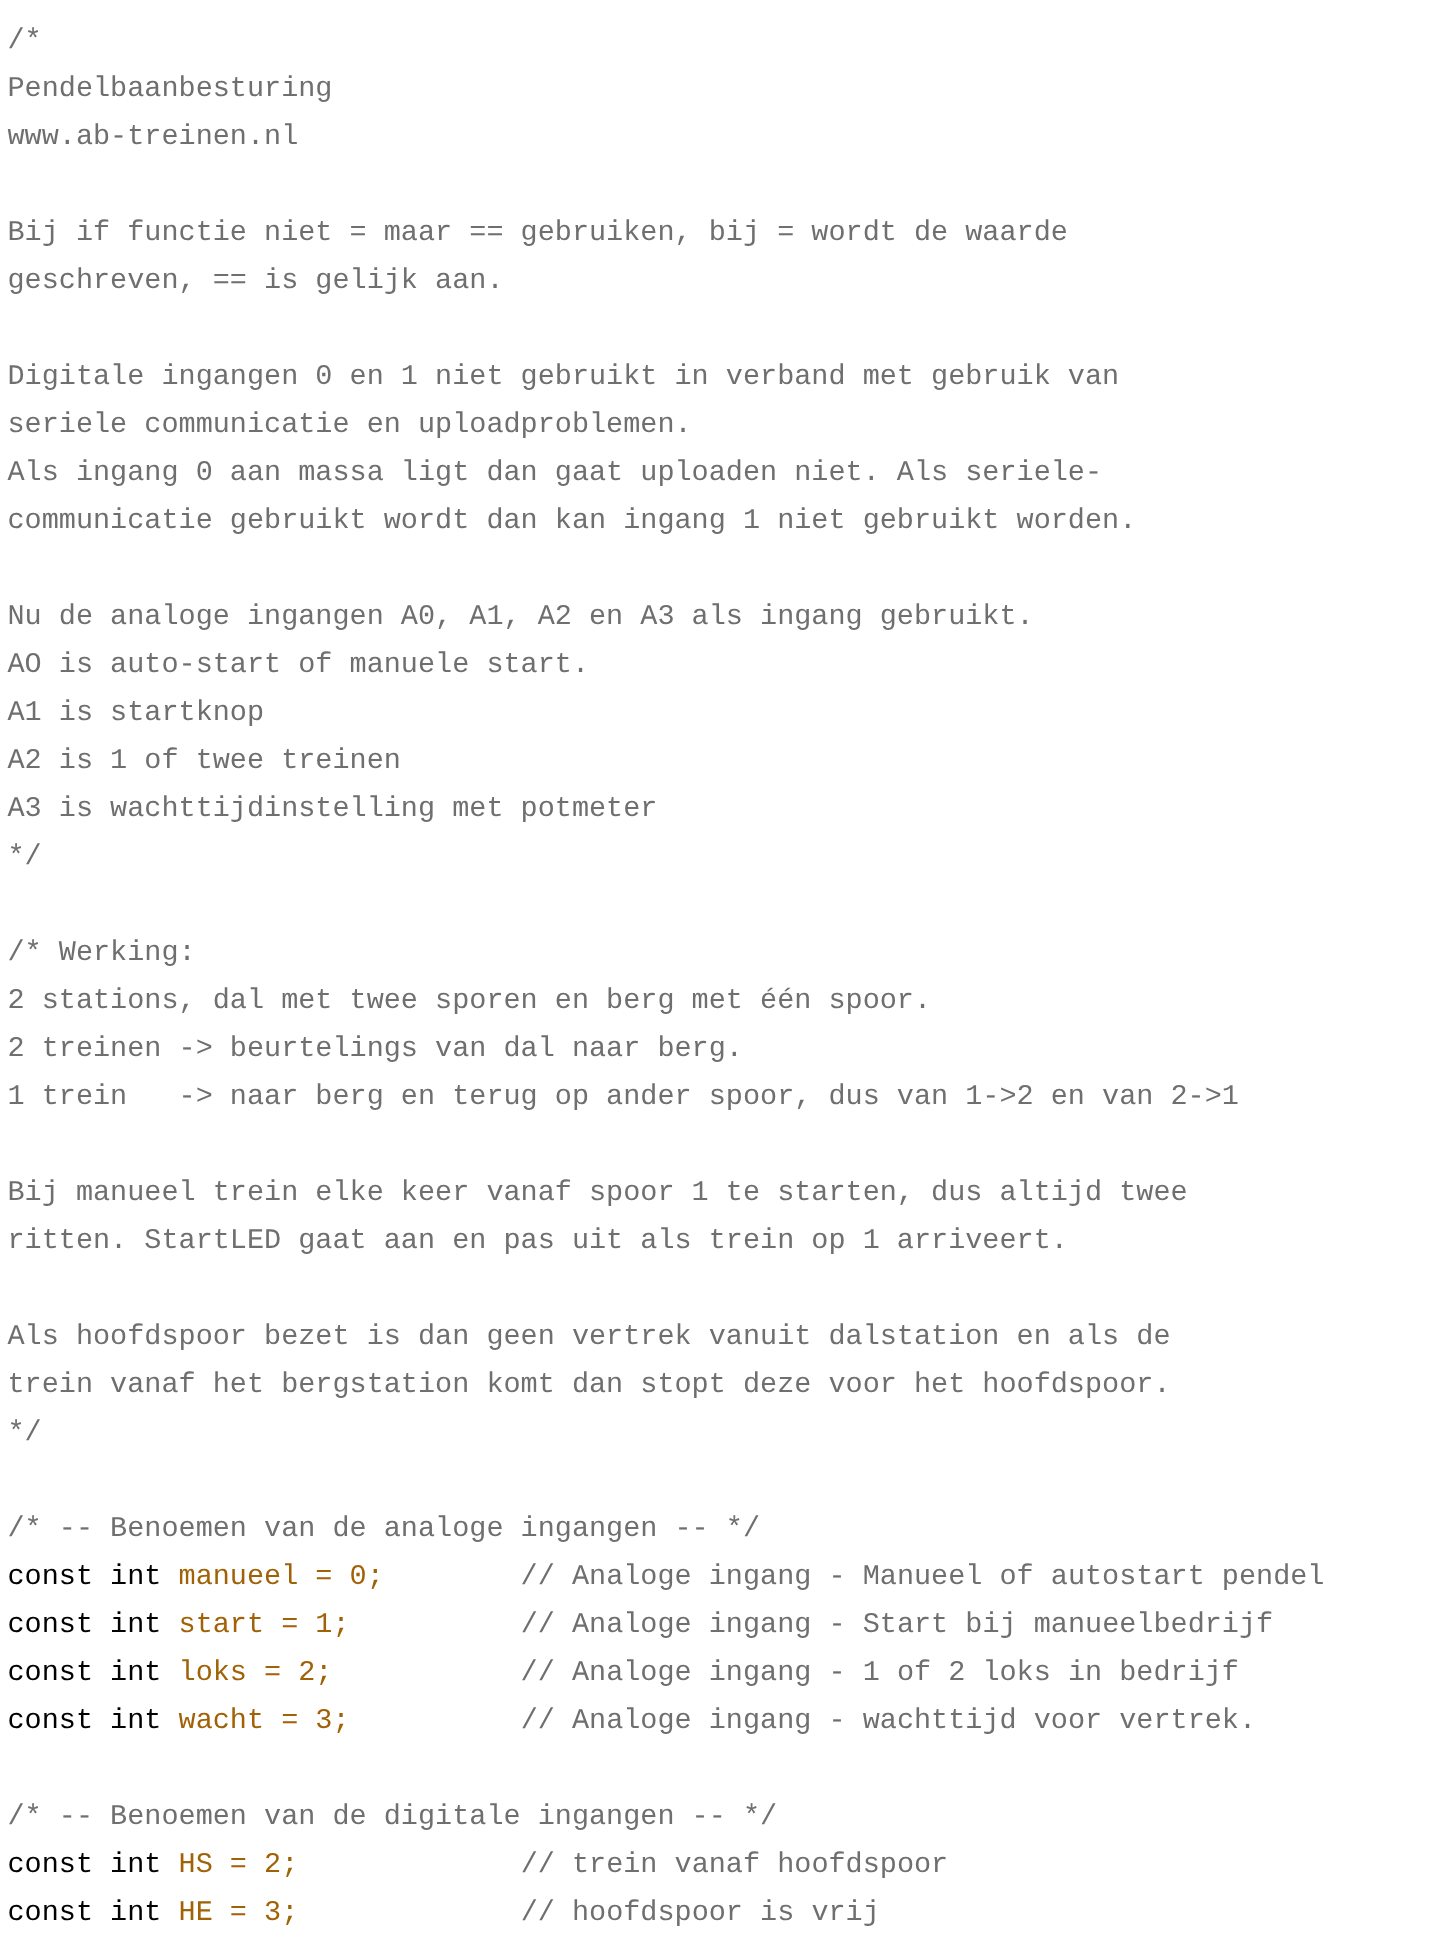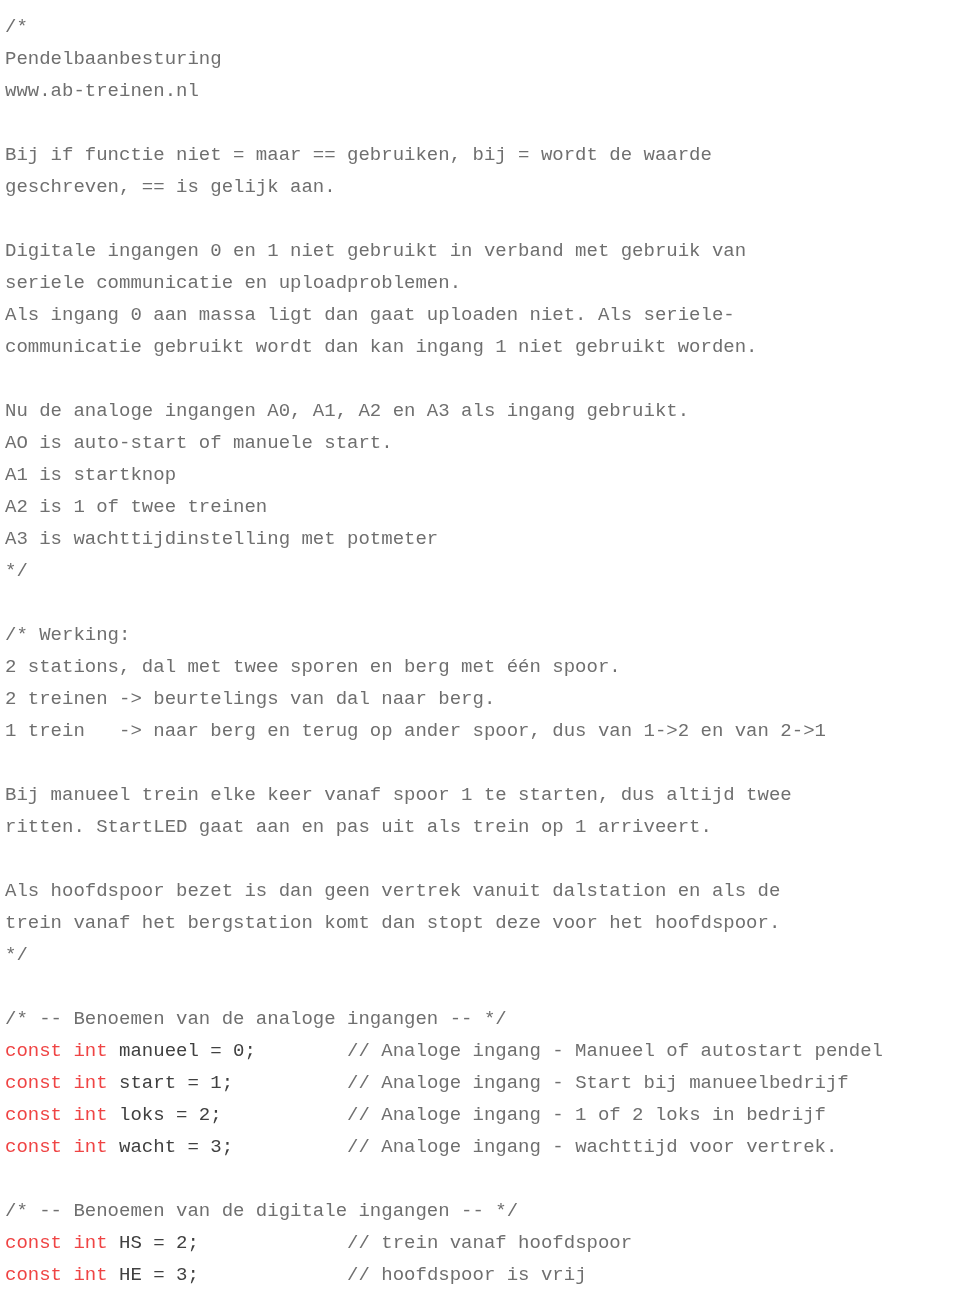--- a/index.html
+++ b/index.html
@@ -20,21 +20,21 @@
     white-space: pre;
     letter-spacing: 0px;
     color: #6f6f6f;
   }
   .line {
     white-space: pre;
     height: 32px;
     display: block;
   }
   .cmt { color: #6f6f6f; }
-  .kw  { color: #ef4444; }
-  .id  { color: #404040; }
+  .kw  { color: #000000; }
+  .id  { color: #a16207; }
   .blank { display: block; height: 32px; }
   .first { padding-top: 11px; }
 </style>
 </head>
 <body>
 
 <div id="code"><div class="line first"><span class="cmt">/*</span></div><div class="line"><span class="cmt">Pendelbaanbesturing</span></div><div class="line"><span class="cmt">www.ab-treinen.nl</span></div><div class="line blank">&nbsp;</div><div class="line"><span class="cmt">Bij if functie niet = maar == gebruiken, bij = wordt de waarde</span></div><div class="line"><span class="cmt">geschreven, == is gelijk aan.</span></div><div class="line blank">&nbsp;</div><div class="line"><span class="cmt">Digitale ingangen 0 en 1 niet gebruikt in verband met gebruik van</span></div><div class="line"><span class="cmt">seriele communicatie en uploadproblemen.</span></div><div class="line"><span class="cmt">Als ingang 0 aan massa ligt dan gaat uploaden niet. Als seriele-</span></div><div class="line"><span class="cmt">communicatie gebruikt wordt dan kan ingang 1 niet gebruikt worden.</span></div><div class="line blank">&nbsp;</div><div class="line"><span class="cmt">Nu de analoge ingangen A0, A1, A2 en A3 als ingang gebruikt.</span></div><div class="line"><span class="cmt">AO is auto-start of manuele start.</span></div><div class="line"><span class="cmt">A1 is startknop</span></div><div class="line"><span class="cmt">A2 is 1 of twee treinen</span></div><div class="line"><span class="cmt">A3 is wachttijdinstelling met potmeter</span></div><div class="line"><span class="cmt">*/</span></div><div class="line blank">&nbsp;</div><div class="line"><span class="cmt">/* Werking:</span></div><div class="line"><span class="cmt">2 stations, dal met twee sporen en berg met één spoor.</span></div><div class="line"><span class="cmt">2 treinen -&gt; beurtelings van dal naar berg.</span></div><div class="line"><span class="cmt">1 trein   -&gt; naar berg en terug op ander spoor, dus van 1-&gt;2 en van 2-&gt;1</span></div><div class="line blank">&nbsp;</div><div class="line"><span class="cmt">Bij manueel trein elke keer vanaf spoor 1 te starten, dus altijd twee</span></div><div class="line"><span class="cmt">ritten. StartLED gaat aan en pas uit als trein op 1 arriveert.</span></div><div class="line blank">&nbsp;</div><div class="line"><span class="cmt">Als hoofdspoor bezet is dan geen vertrek vanuit dalstation en als de</span></div><div class="line"><span class="cmt">trein vanaf het bergstation komt dan stopt deze voor het hoofdspoor.</span></div><div class="line"><span class="cmt">*/</span></div><div class="line blank">&nbsp;</div><div class="line"><span class="cmt">/* -- Benoemen van de analoge ingangen -- */</span></div><div class="line"><span class="kw">const int </span><span class="id">manueel = 0;</span><span>        </span><span class="cmt">// Analoge ingang - Manueel of autostart pendel</span></div><div class="line"><span class="kw">const int </span><span class="id">start = 1;</span><span>          </span><span class="cmt">// Analoge ingang - Start bij manueelbedrijf</span></div><div class="line"><span class="kw">const int </span><span class="id">loks = 2;</span><span>           </span><span class="cmt">// Analoge ingang - 1 of 2 loks in bedrijf</span></div><div class="line"><span class="kw">const int </span><span class="id">wacht = 3;</span><span>          </span><span class="cmt">// Analoge ingang - wachttijd voor vertrek.</span></div><div class="line blank">&nbsp;</div><div class="line"><span class="cmt">/* -- Benoemen van de digitale ingangen -- */</span></div><div class="line"><span class="kw">const int </span><span class="id">HS = 2;</span><span>             </span><span class="cmt">// trein vanaf hoofdspoor</span></div><div class="line"><span class="kw">const int </span><span class="id">HE = 3;</span><span>             </span><span class="cmt">// hoofdspoor is vrij</span></div><div class="line"><span class="kw">const int </span><span class="id">C20 = 4;</span><span>            </span><span class="cmt">// pendel 1 komt aan op dalstation</span></div></div>
 
 </body></html>

